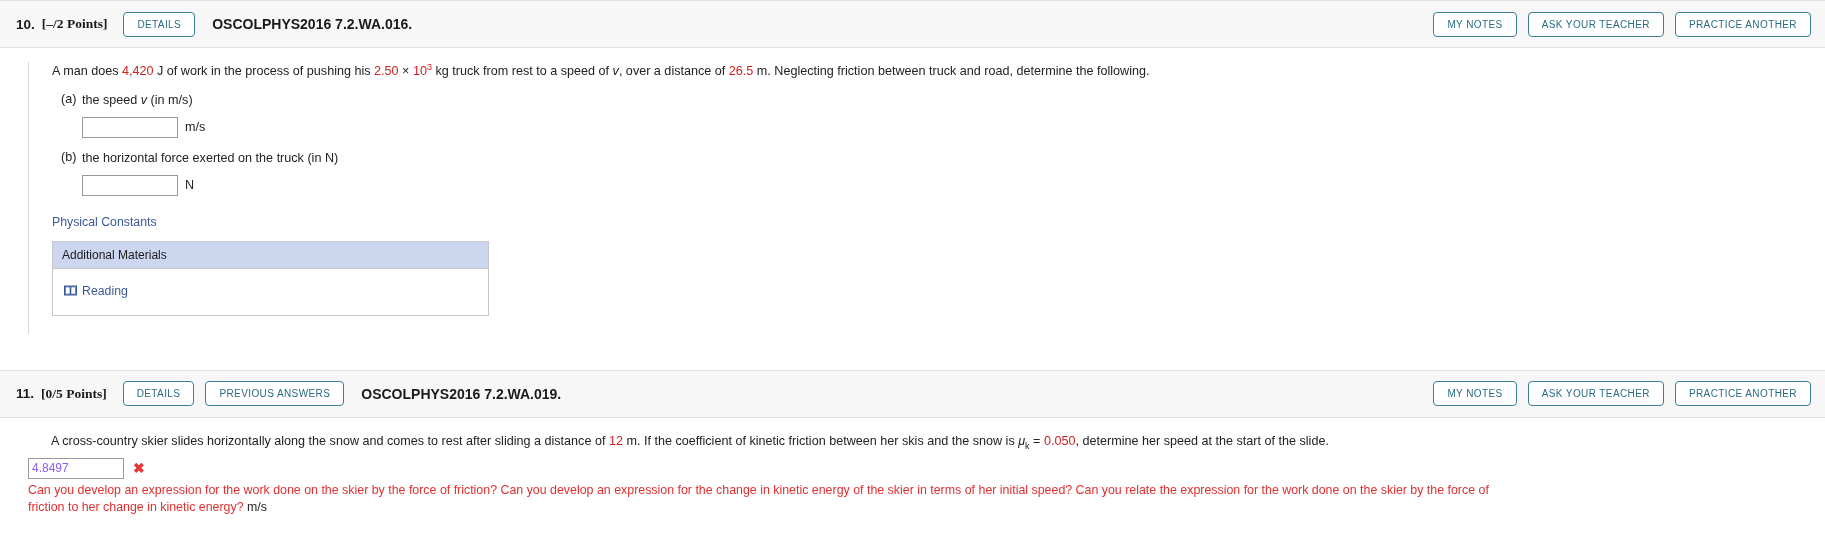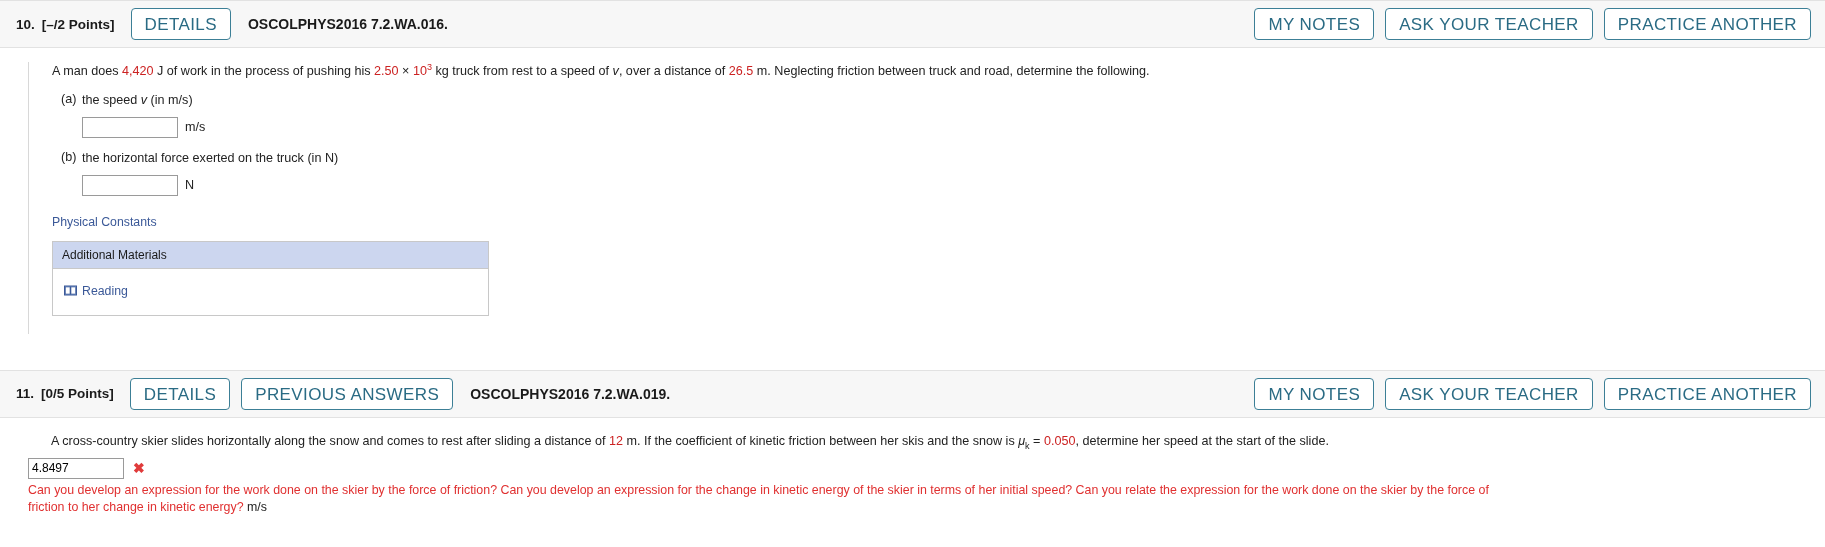--- a/index.html
+++ b/index.html
@@ -37,28 +37,29 @@
     font-weight: bold;
     font-size: 13.5px;
     color: #1a1a1a;
     margin-right: 7px;
   }
   .q-points {
     font-weight: bold;
     font-size: 13.5px;
     color: #1a1a1a;
     margin-right: 16px;
+    font-family: Liberation Serif, serif;
   }
   .hdr-btn {
     border: 1px solid #3c7f96;
     border-radius: 4px;
     background: #ffffff;
     color: #2a6b84;
     font-family: "Liberation Sans", sans-serif;
-    font-size: 17px;
+    font-size: 10px;
     letter-spacing: 0.4px;
     padding: 7px 13px 6px 13px;
     margin-right: 11px;
     cursor: pointer;
     line-height: 1;
     white-space: nowrap;
   }
   .q-code {
     font-weight: bold;
     font-size: 14px;
@@ -191,21 +192,21 @@
     align-items: center;
     margin-top: 8px;
   }
   .graded-input {
     width: 88px;
     height: 17px;
     border: 1px solid #9a9a9a;
     background: #ffffff;
     font-family: "Liberation Sans", sans-serif;
     font-size: 12px;
-    color: #000000;
+    color: #8b5cf6;
     padding: 1px 3px;
     outline: none;
   }
   .xmark {
     margin-left: 9px;
     color: #e03b3b;
     font-size: 14px;
     font-weight: bold;
     line-height: 1;
   }

